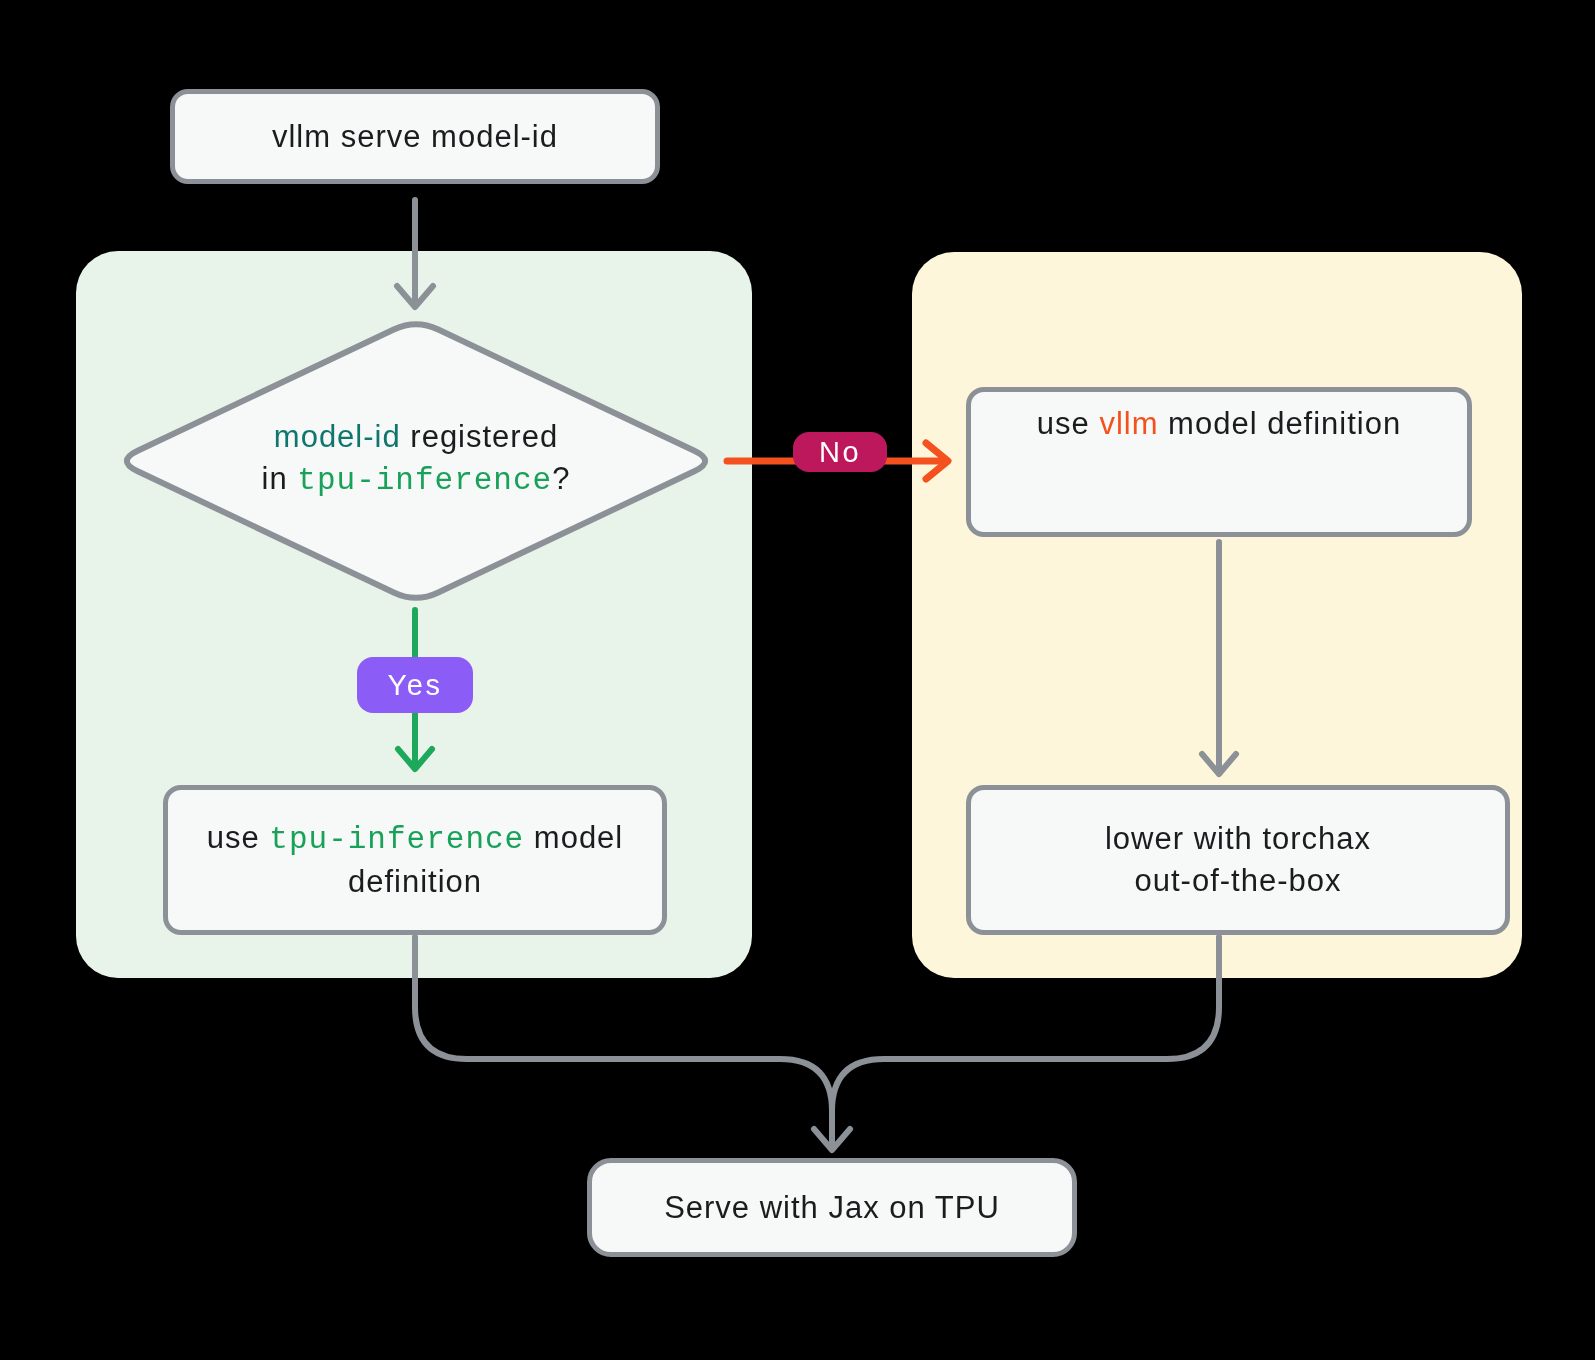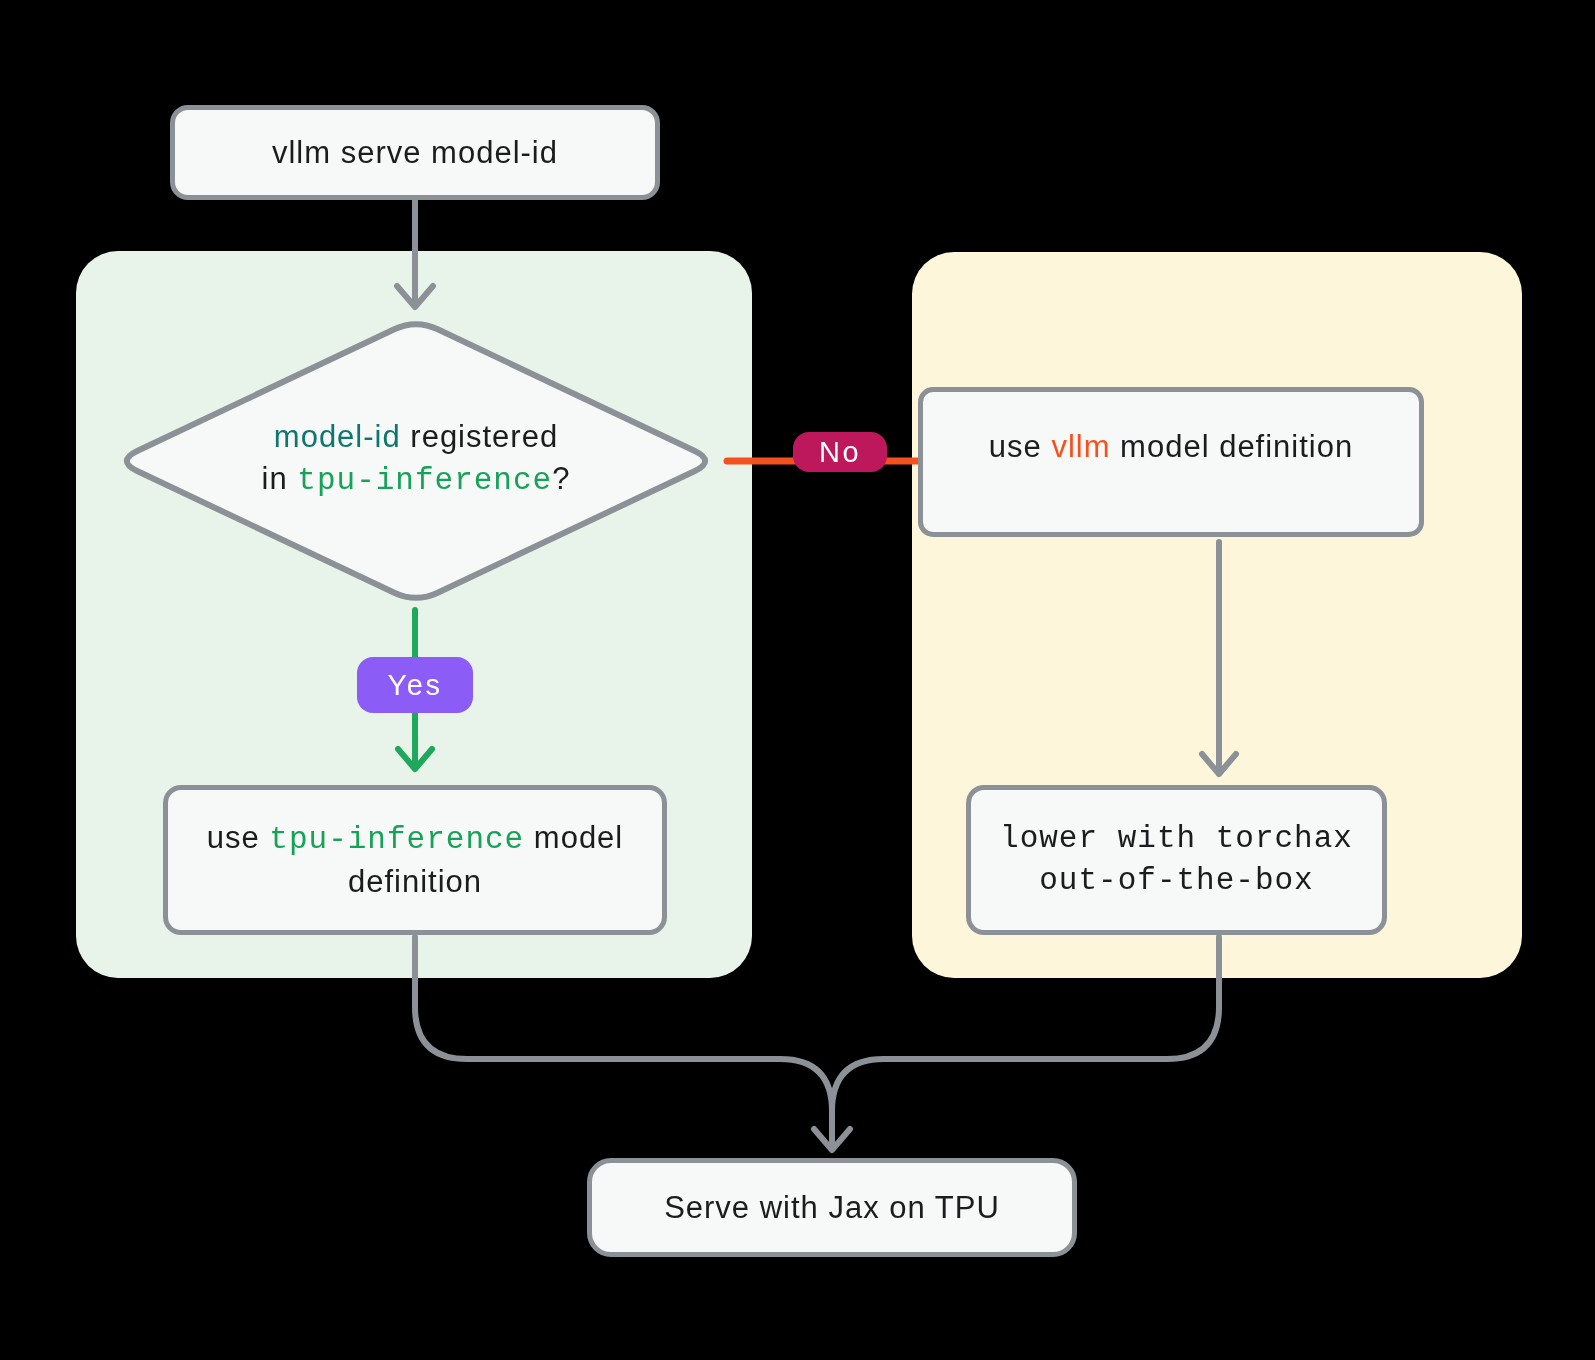--- a/index.html
+++ b/index.html
@@ -11,25 +11,25 @@
   .panel { position:absolute; border-radius:42px; z-index:1; }
   .panel-green { left:76px; top:251px; width:676px; height:727px; background:#e8f4ea; }
   .panel-yellow { left:912px; top:252px; width:610px; height:726px; background:#fdf6da; }
   svg.overlay { position:absolute; left:0; top:0; z-index:2; }
   .node {
     position:absolute; z-index:3; box-sizing:border-box;
     background:#f7f9f8; border:5px solid #8b9196; border-radius:18px;
     display:flex; align-items:center; justify-content:center; text-align:center;
     font-size:31px; line-height:42px; letter-spacing:1px; color:#1a1c1e;
   }
-  .node-start  { left:170px; top:105px;  width:490px; height:95px; }
+  .node-start  { left:170px; top:89px;  width:490px; height:95px; }
   .node-tpu    { left:163px; top:785px;  width:504px; height:150px; }
-  .node-vllm   { left:918px; top:387px;  width:506px; height:150px;
-                 align-items:flex-start; padding-top:34px;border-radius:15px; }
-  .node-torchax{ left:966px; top:785px;  width:421px; height:150px;font-family:Liberation Mono, monospace; }
+  .node-vllm   { left:966px; top:387px;  width:506px; height:150px;
+                 align-items:flex-start; padding-top:11px; }
+  .node-torchax{ left:966px; top:785px;  width:544px; height:150px; }
   .node-serve  { left:587px; top:1158px; width:490px; height:99px; border-radius:24px; }
   .diamond-label {
     position:absolute; z-index:3; left:146px; top:416px; width:540px;
     text-align:center; font-size:31px; line-height:42px; letter-spacing:1px;
   }
   .badge {
     position:absolute; z-index:4; display:flex; align-items:center; justify-content:center;
     color:#ffffff; font-size:29px; letter-spacing:2.5px; border-radius:16px;
   }
   .badge-yes { left:357px; top:657px; width:116px; height:56px; background:#8b5cf6; }

